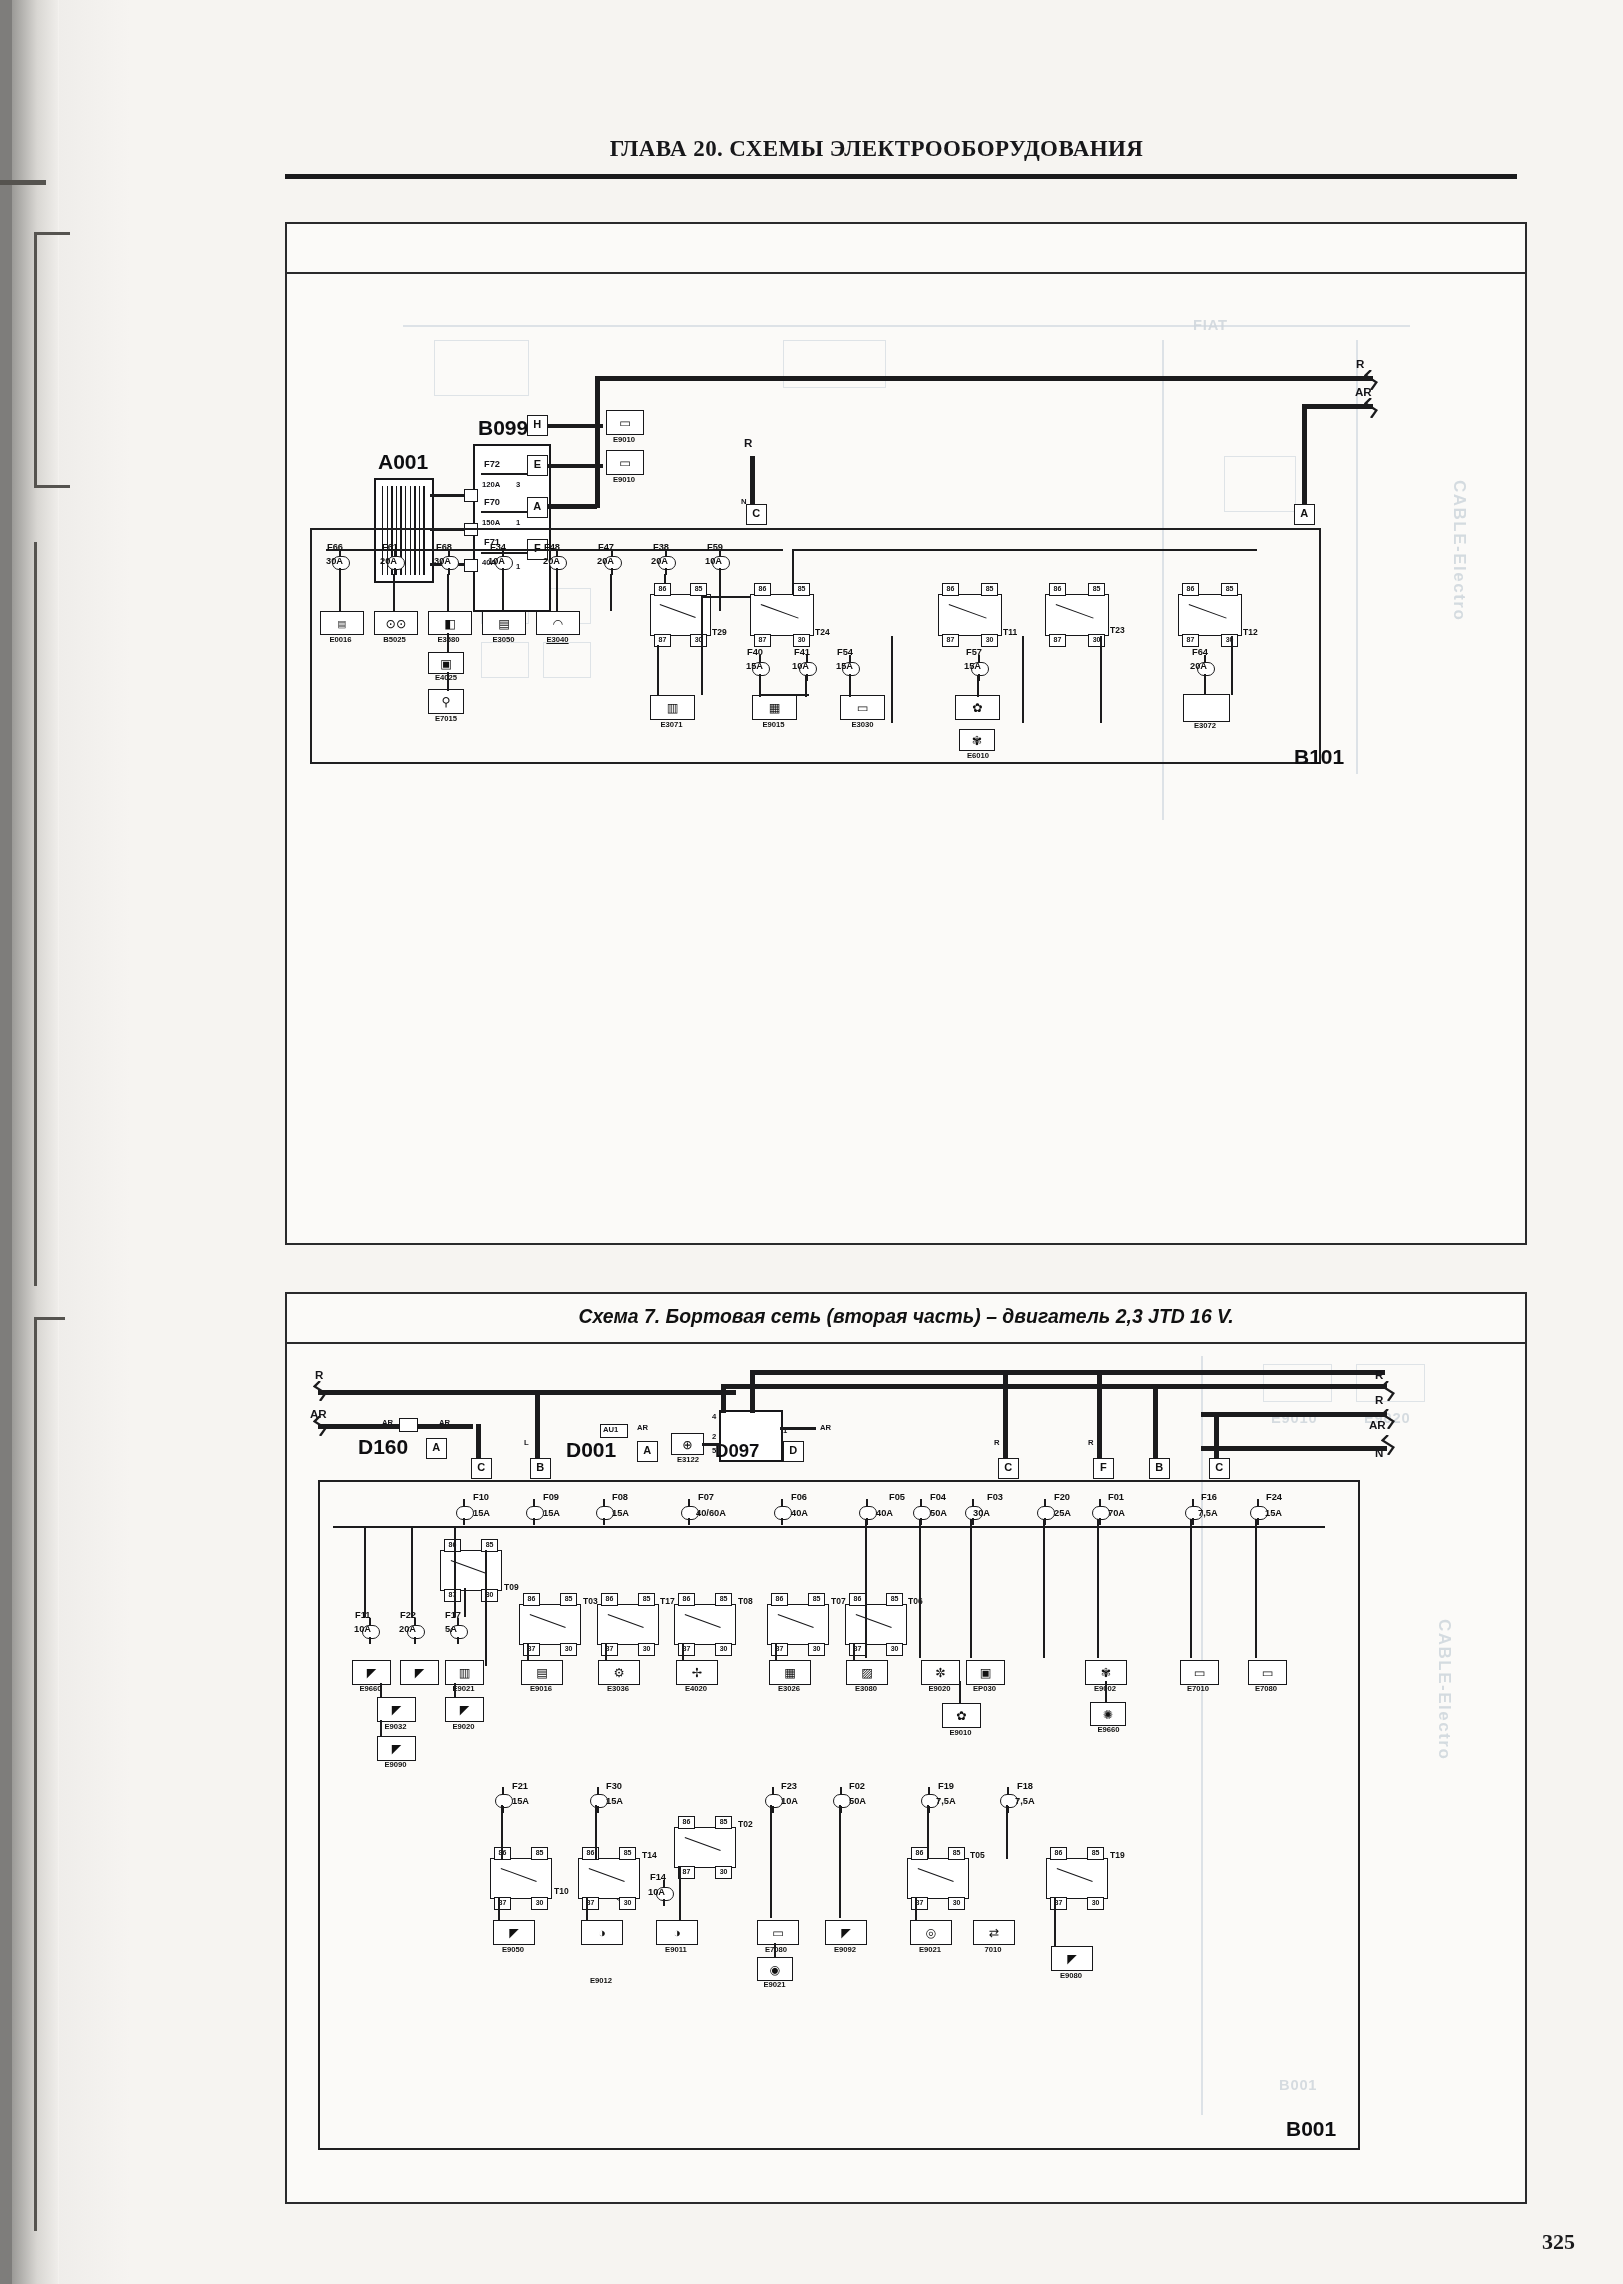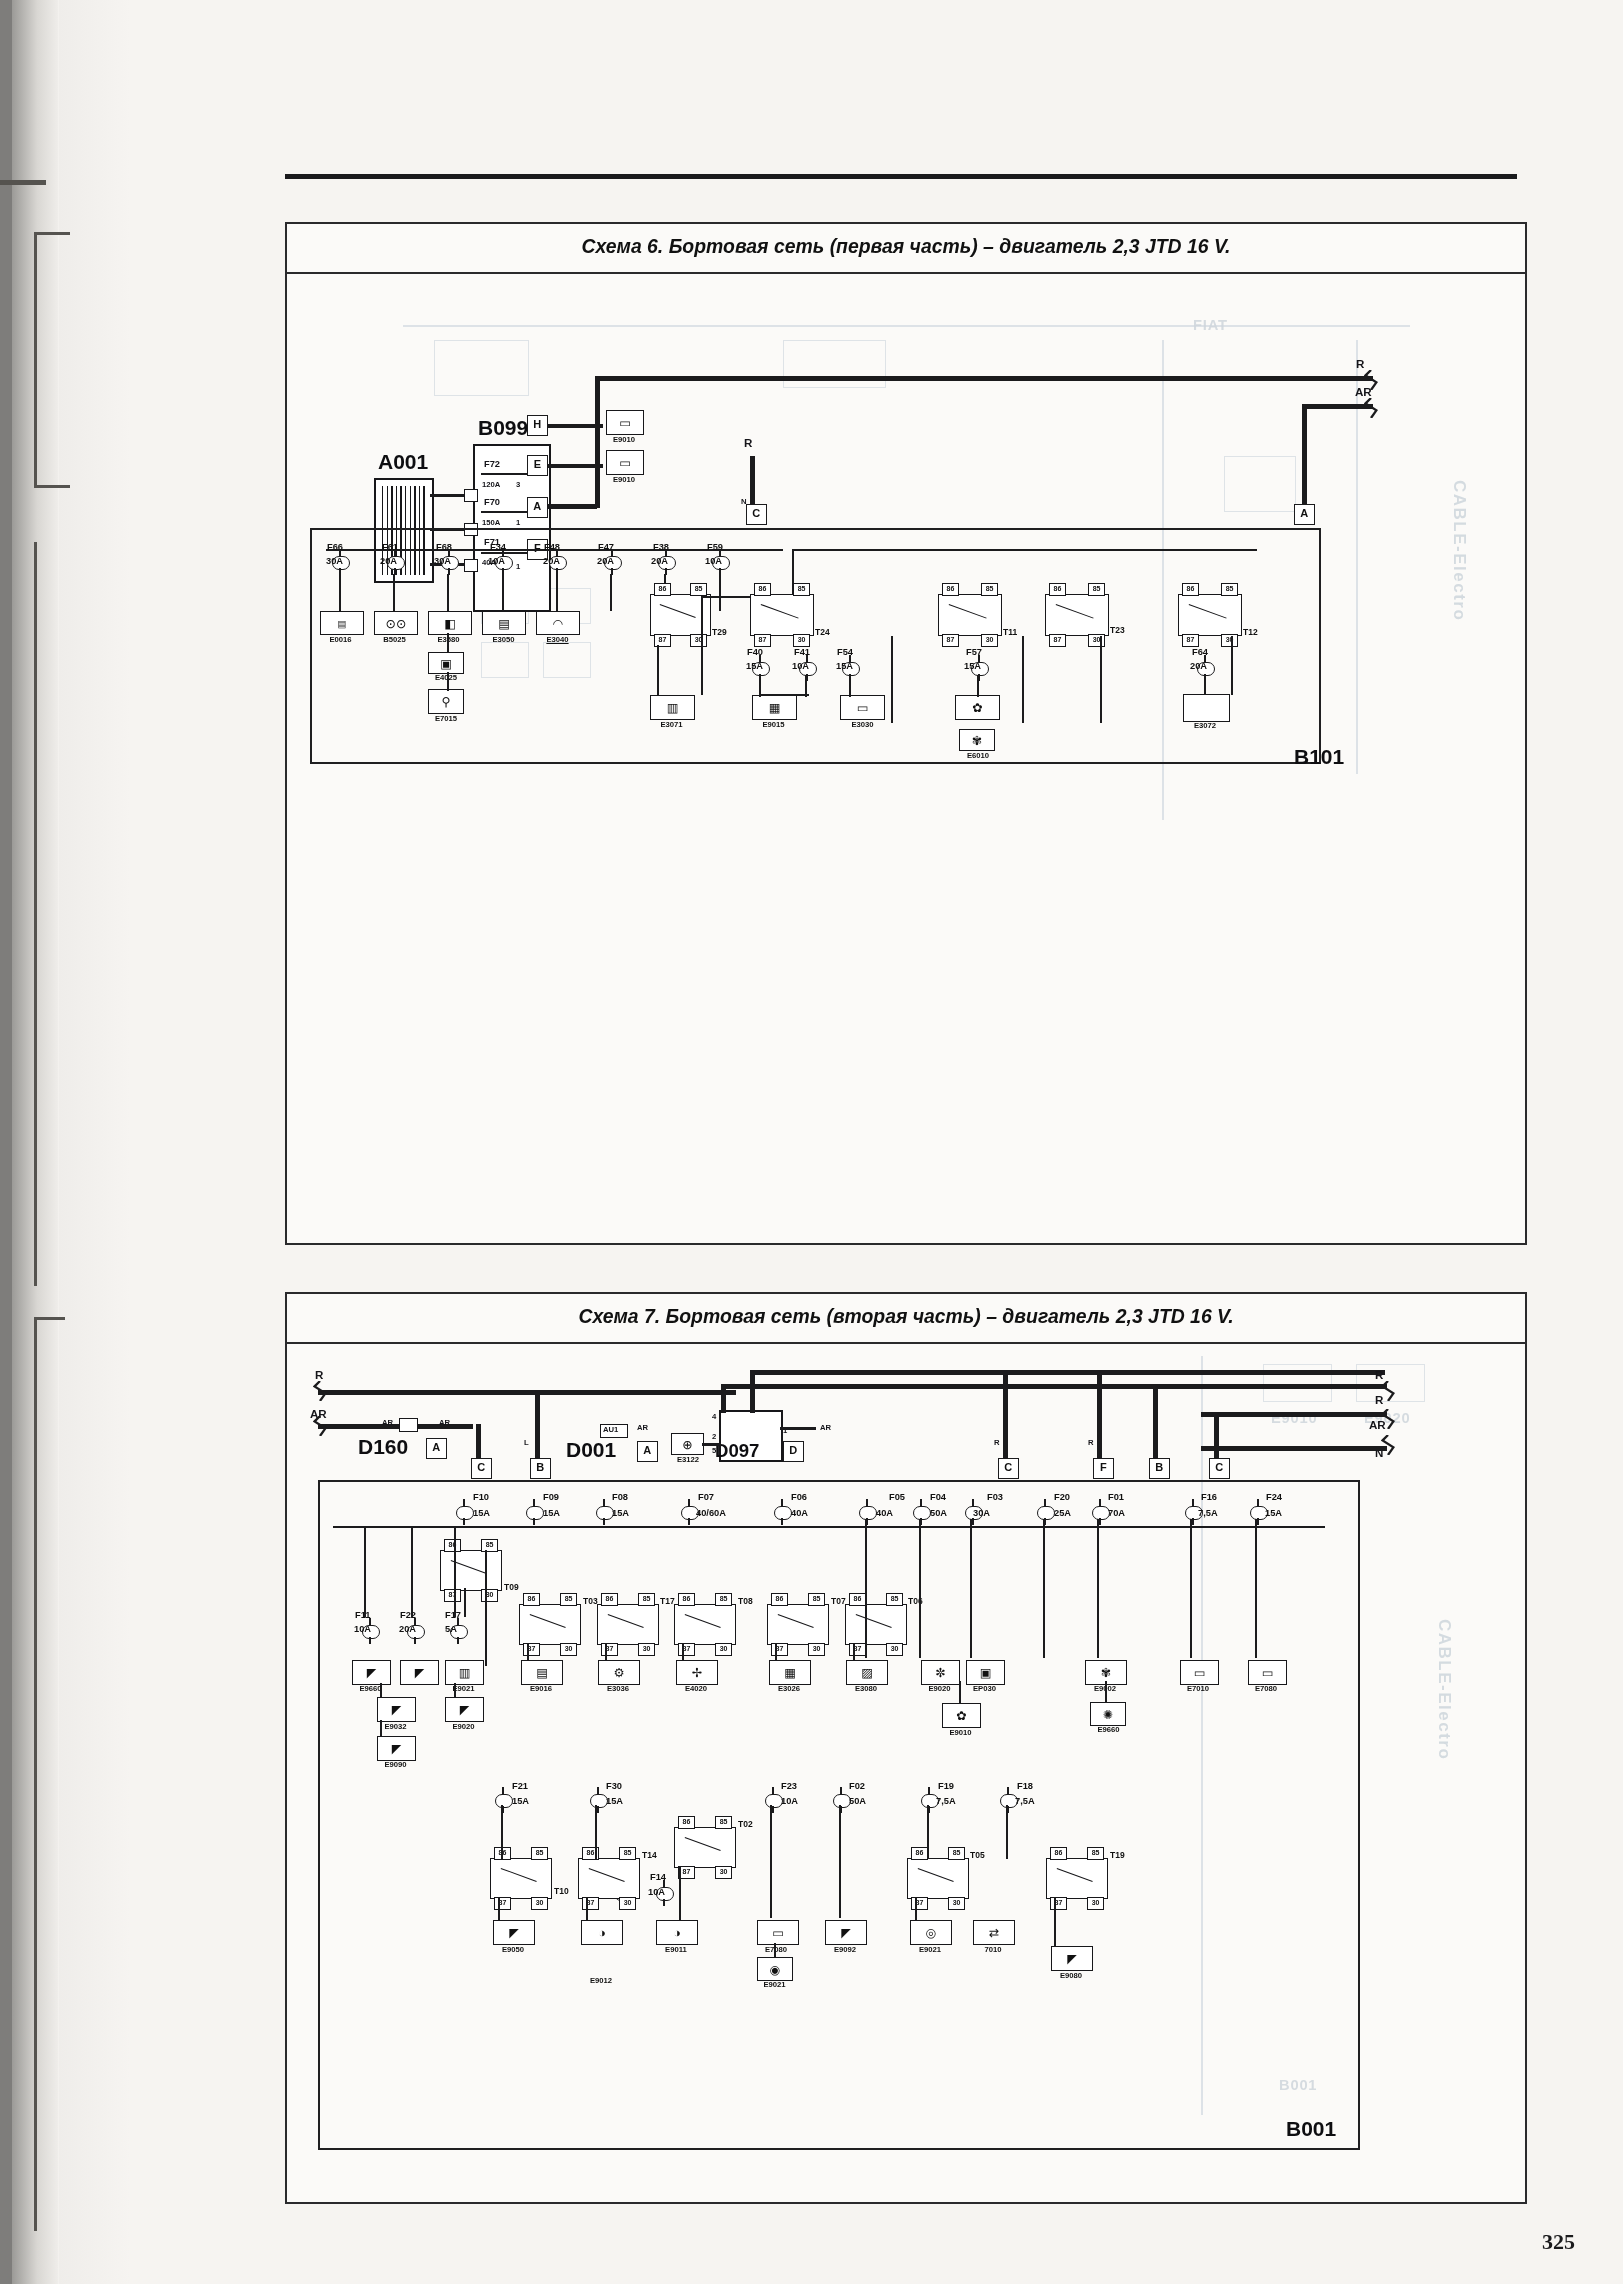--- a/index.html
+++ b/index.html
@@ -99,27 +99,29 @@
   <div class="spine-mark" style="left:0;top:180px;width:46px;height:4.6px;"></div>
   <div class="spine-mark" style="left:34px;top:232px;width:3.1px;height:256px;"></div>
   <div class="spine-mark" style="left:34px;top:232px;width:36px;height:3.1px;"></div>
   <div class="spine-mark" style="left:34px;top:485px;width:36px;height:3.1px;"></div>
   <div class="spine-mark" style="left:34px;top:542px;width:3.1px;height:744px;"></div>
   <div class="spine-mark" style="left:34px;top:1317px;width:3.1px;height:914px;"></div>
   <div class="spine-mark" style="left:34px;top:1317px;width:31px;height:3.1px;"></div>
 
   <div class="page-body">
 
+    <div class="chapter-title">
+      <span>ГЛАВА 20. СХЕМЫ ЭЛЕКТРООБОРУДОВАНИЯ</span>
+    </div>
     <div class="header-rule"></div>
     <div class="page-number">325</div>
 
     <div class="frame" style="left:155px;top:222px;width:1238px;height:1019px;">
 
       <div class="frame-title-bar"></div>
-      <div class="frame-title">Схема 6. Бортовая сеть (первая часть) – двигатель 2,3 JTD 16 V.</div>
 
       <div class="ghost-box" style="left:147px;top:116px;width:93px;height:54px;"></div>
       <div class="ghost-box" style="left:496px;top:116px;width:101px;height:46px;"></div>
       <div class="ghost-box" style="left:937px;top:232px;width:70px;height:54px;"></div>
       <div class="ghost-line" style="left:116px;top:101px;width:1007px;height:2.3px;"></div>
       <div class="ghost-line" style="left:875px;top:116px;width:2.3px;height:480px;"></div>
       <div class="ghost-line" style="left:1069px;top:116px;width:2.3px;height:434px;"></div>
       <div class="ghost" style="left:906px;top:93px;">FIAT</div>
       <div class="ghost-vert" style="left:1162px;top:256px;">CABLE-Electro</div>
       <div class="ghost-box" style="left:194px;top:364px;width:46px;height:34px;"></div>

